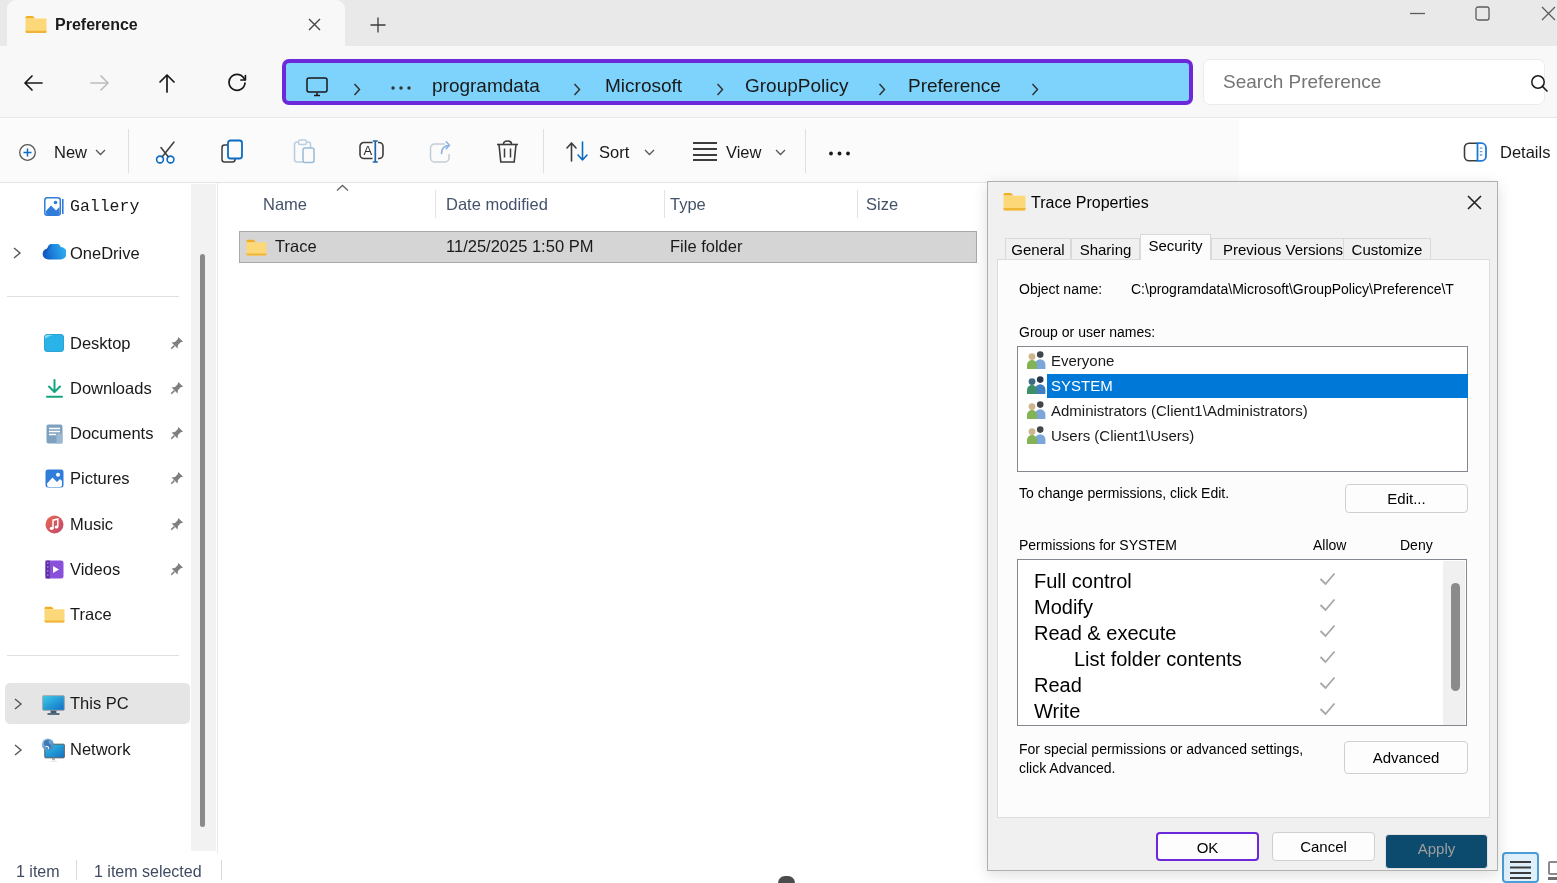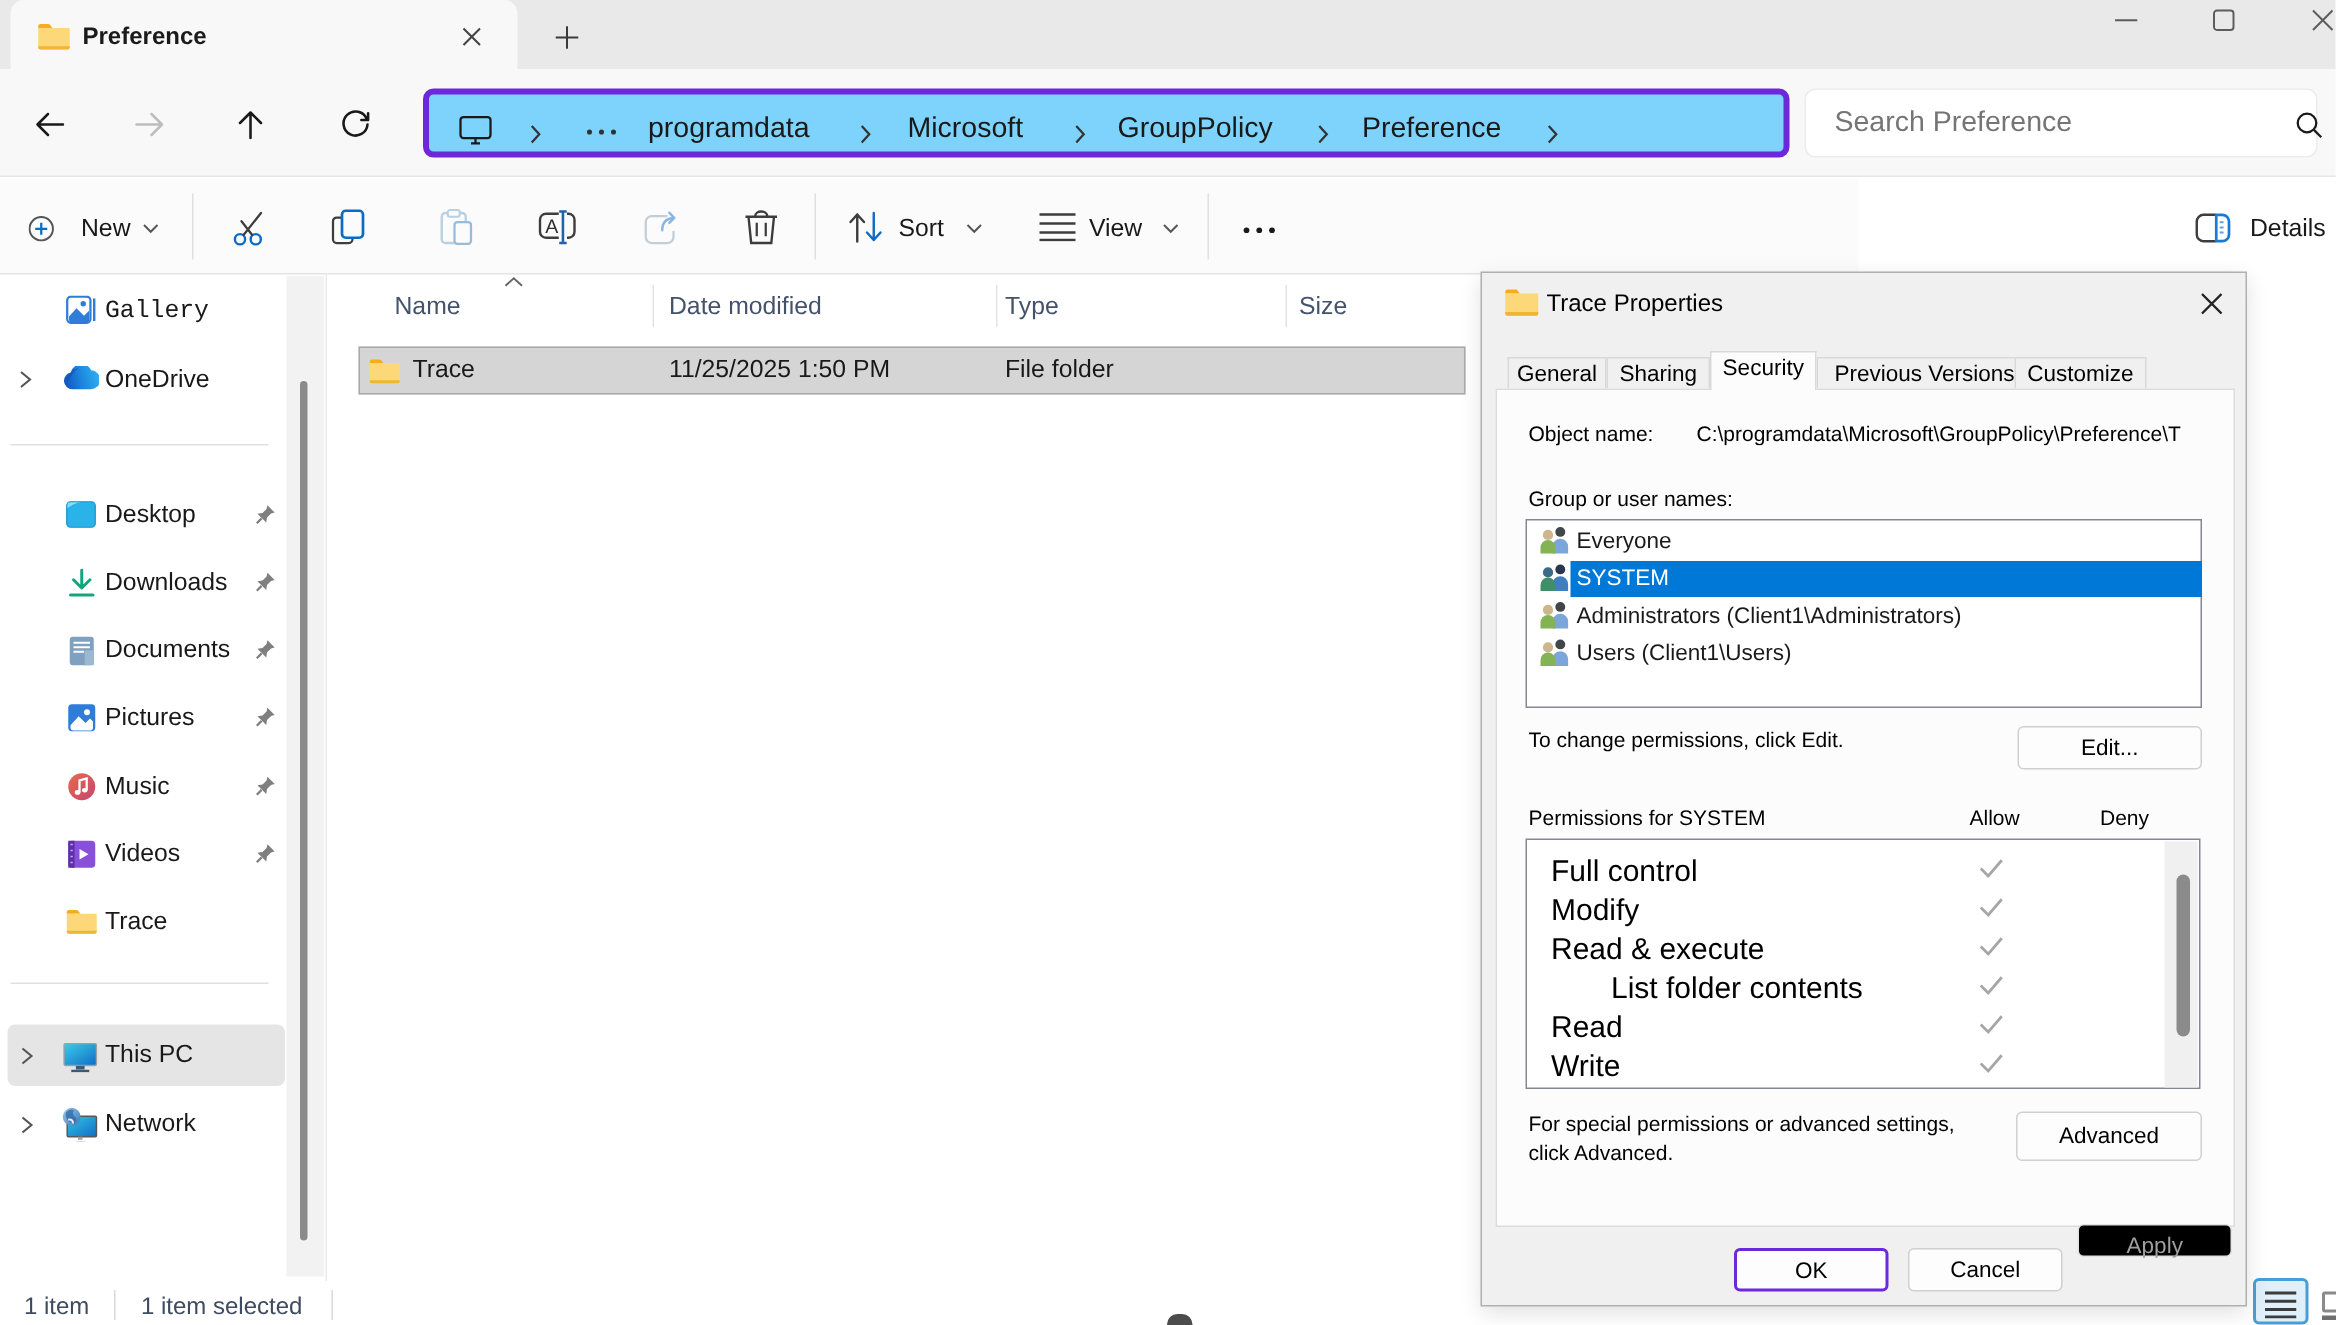--- a/index.html
+++ b/index.html
@@ -504,16 +504,16 @@
           <path d="M1.5 7 L6.5 12 L15.5 1.5" stroke="#a6a6a6" stroke-width="1.8" fill="none"></path>
         </svg>
   </div>
 
   <div class="dtext" style="left:31px; top:559px;">For special permissions or advanced settings,</div>
   <div class="dtext" style="left:31px; top:578px;">click Advanced.</div>
   <div class="dbtn" style="left:356px; top:559px; width:124px; height:33px; padding-top:7px;">Advanced</div>
 
   <div class="dbtn" style="left:168px; top:650px; width:103px; height:29px; padding-top:5px; border:2px solid #6d28d9;">OK</div>
   <div class="dbtn" style="left:284px; top:650px; width:103px; height:29px; padding-top:5px;">Cancel</div>
-  <div class="dbtn" style="left:397px; top:634px; width:103px; height:22px; padding-top:5px; color:#9f9f9f; background:#000000; border-color:#e2e2e2;">Apply</div>
+  <div class="dbtn" style="left:397px; top:652px; width:103px; height:35px; padding-top:5px; color:#9f9f9f; background:#0c4a6e; border-color:#e2e2e2;">Apply</div>
 </div>
 
 </div>
 
 </body></html>

